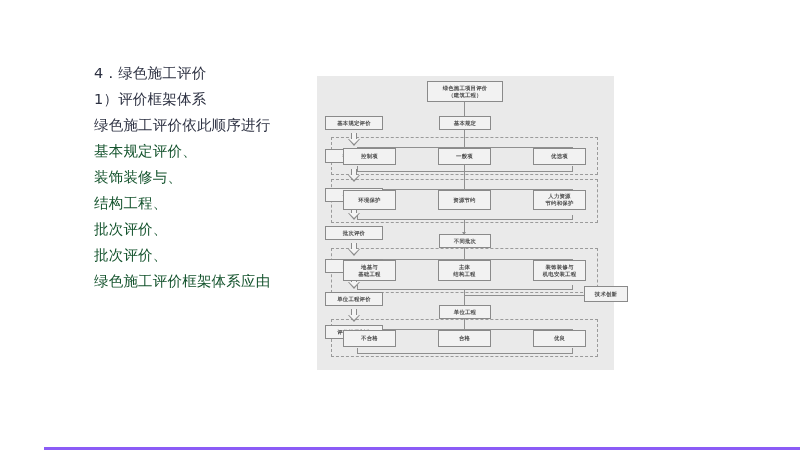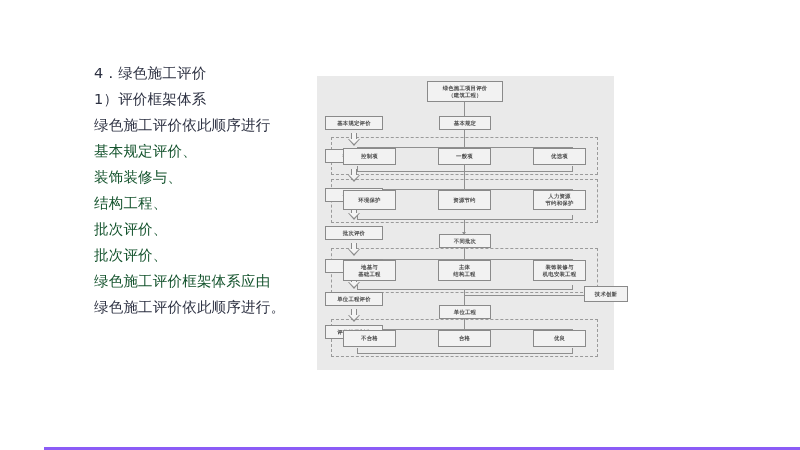--- a/index.html
+++ b/index.html
@@ -134,21 +134,20 @@
   <div id="text-column">
     <div class="txt-line txt-dark">4．绿色施工评价</div>
     <div class="txt-line txt-dark">1）评价框架体系</div>
     <div class="txt-line txt-dark">绿色施工评价依此顺序进行</div>
     <div class="txt-line txt-accent">基本规定评价、</div>
     <div class="txt-line txt-accent">装饰装修与、</div>
     <div class="txt-line txt-accent">结构工程、</div>
     <div class="txt-line txt-accent">批次评价、</div>
     <div class="txt-line txt-accent">批次评价、</div>
     <div class="txt-line txt-accent">绿色施工评价框架体系应由</div>
-    <div class="txt-line txt-dark">绿色施工评价依此顺序进行。</div>
   </div>
 
   <div id="diagram-panel">
 
     <div class="group-frame" style="left:14px; top:61px; width:267px; height:38px;"></div>
     <div class="group-frame" style="left:14px; top:103px; width:267px; height:44px;"></div>
     <div class="group-frame" style="left:14px; top:172px; width:267px; height:45px;"></div>
     <div class="group-frame" style="left:14px; top:243px; width:267px; height:38px;"></div>
 
     <div class="ln ln-v" style="left:147px; top:25px; height:17px;"></div>

